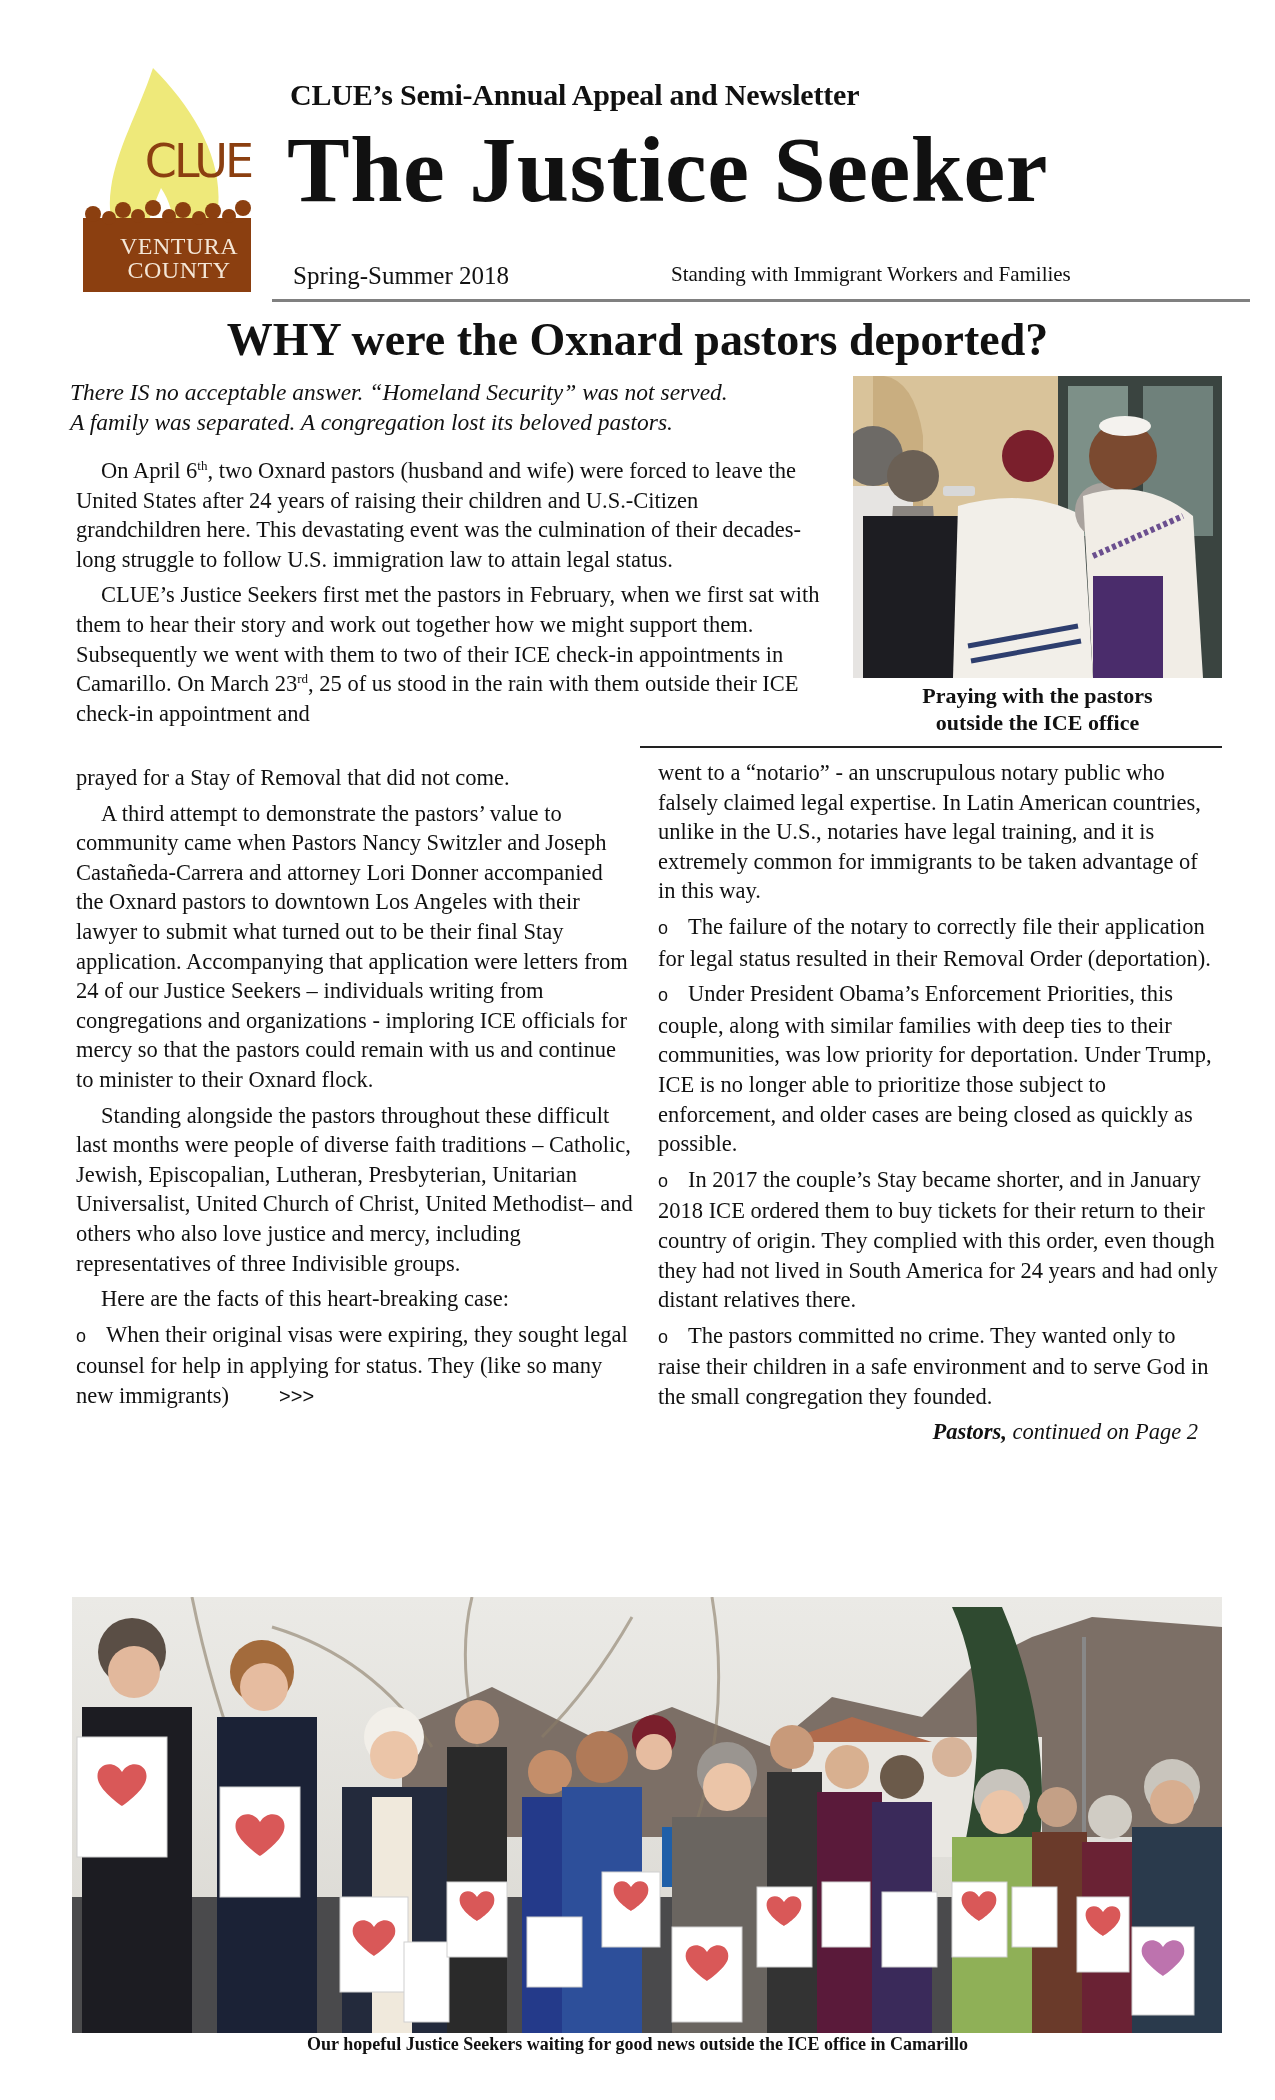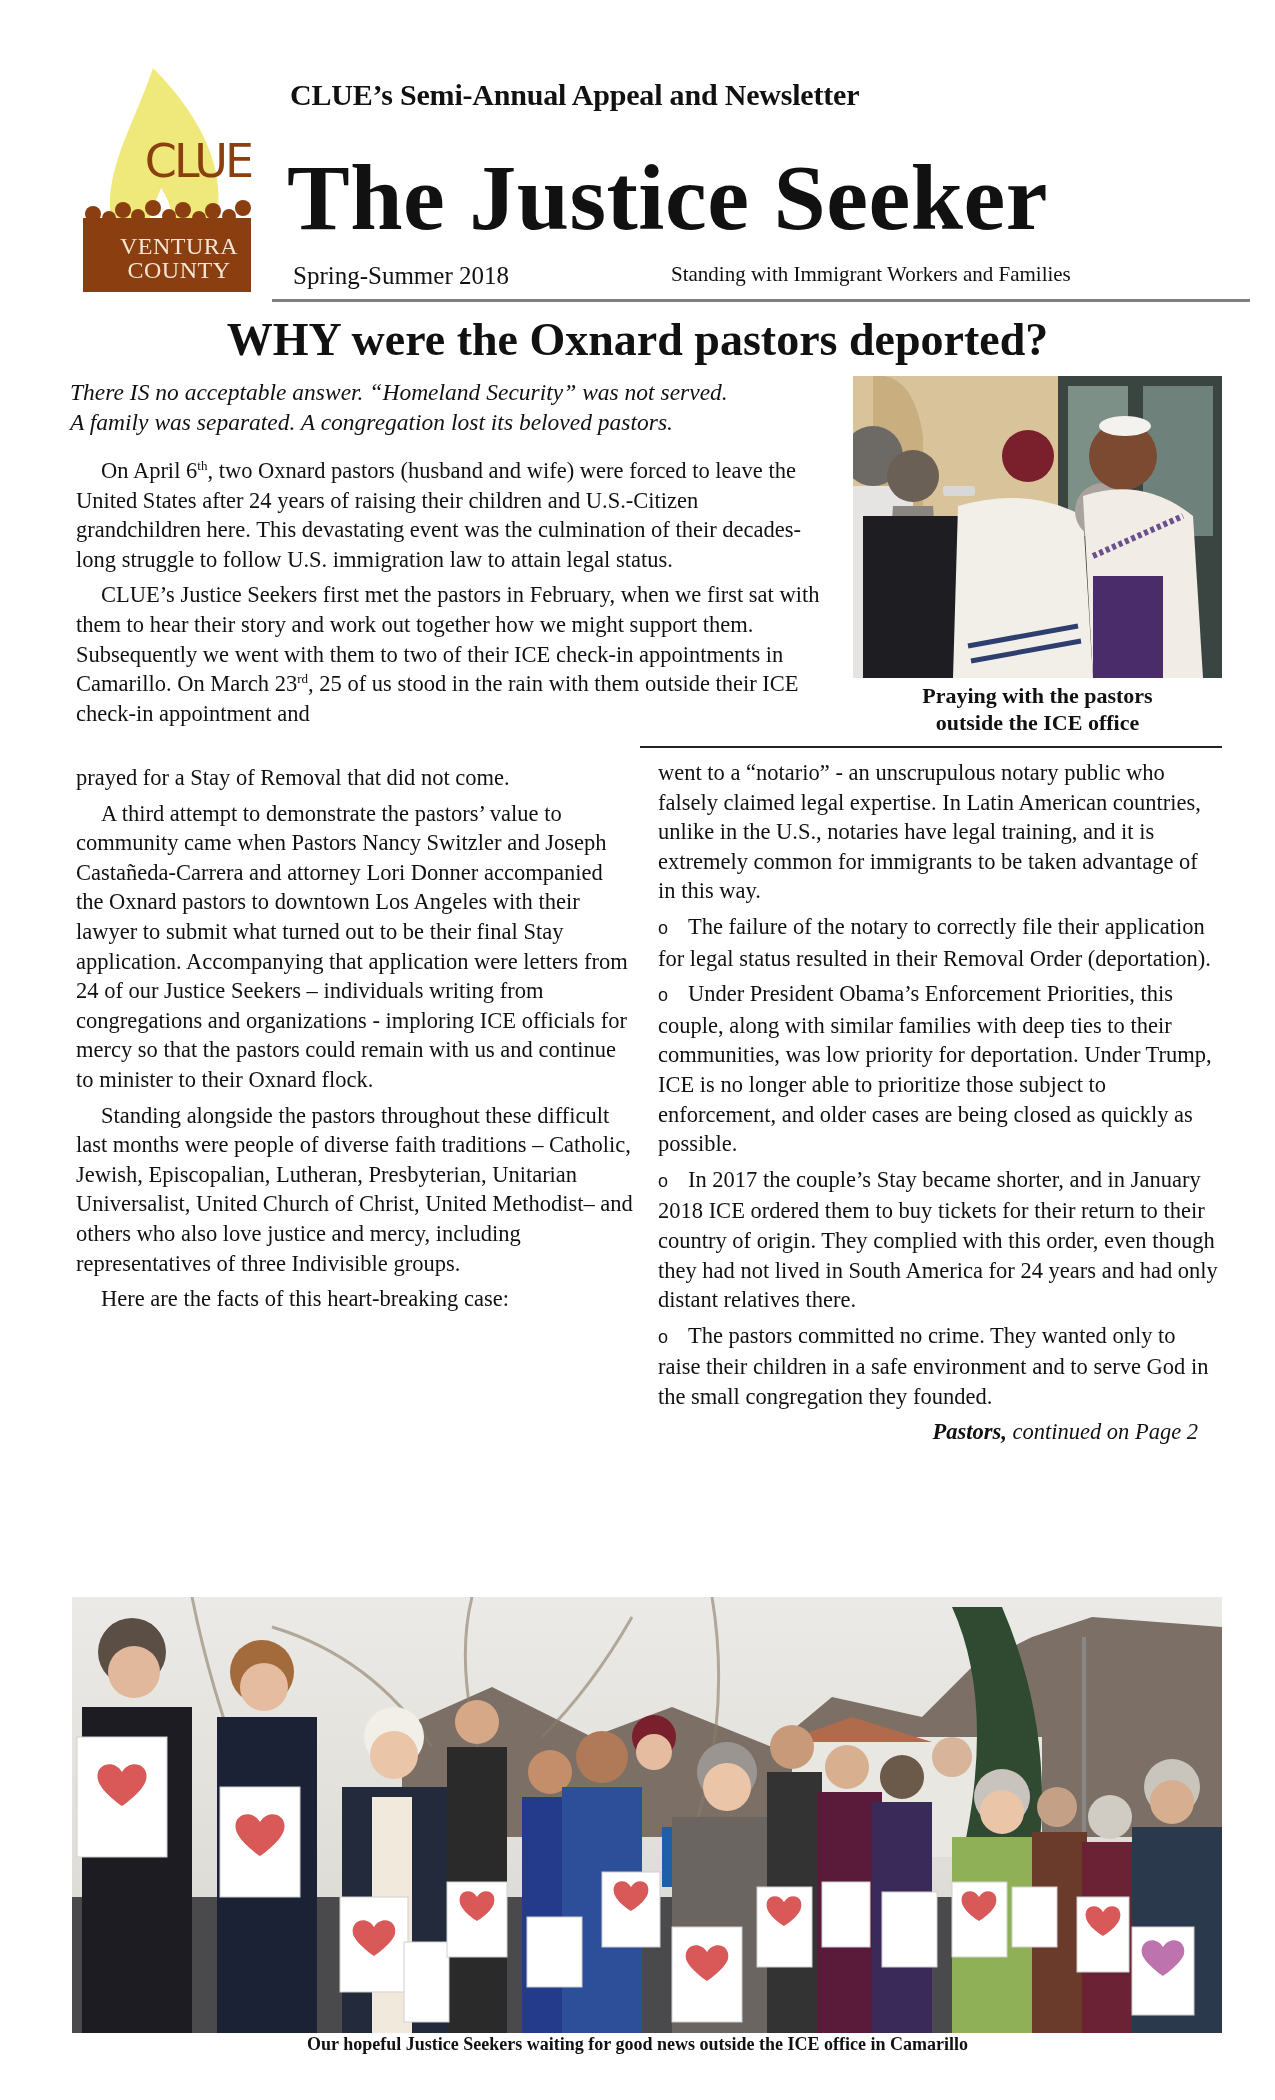--- a/index.html
+++ b/index.html
@@ -6,21 +6,21 @@
   body { width: 1275px; height: 2100px; position: relative; overflow: hidden;
          font-family: "Liberation Serif", "DejaVu Serif", serif; color: #111; }
   .abs { position: absolute; }
 
   
   #logo { left: 83px; top: 68px; width: 168px; height: 224px; }
   #logo svg { width: 100%; height: 100%; display: block; }
 
   
   #kicker { left: 290px; top: 78px; font-size: 30px; font-weight: bold; white-space: nowrap; letter-spacing: -0.2px; }
-  #title { left: 287px; top: 122px; font-size: 94px; font-weight: bold; white-space: nowrap; line-height: 1; letter-spacing: 0.5px; margin-top: 28px; }
+  #title { left: 287px; top: 122px; font-size: 94px; font-weight: bold; white-space: nowrap; line-height: 1; letter-spacing: 0.5px; }
   #issue { left: 293px; top: 262px; font-size: 25px; white-space: nowrap; }
   #tagline { left: 671px; top: 262px; font-size: 21px; white-space: nowrap; }
   #mast-rule { left: 272px; top: 299px; width: 978px; height: 3px; background: #808080; }
 
   
   #headline { left: 0; width: 1275px; top: 313px; text-align: center; font-size: 46px; font-weight: bold; white-space: nowrap; }
 
   
   #lede { left: 70px; top: 377px; width: 780px; font-size: 23.5px; font-style: italic; line-height: 30px; }
 
@@ -123,20 +123,21 @@
   <div>Praying with the pastors</div>
   <div>outside the ICE office</div>
 </div>
 <div id="mid-rule" class="abs"></div>
 
 <div id="col-left" class="abs col">
   <p>prayed for a Stay of Removal that did not come.</p>
   <p class="indent">A third attempt to demonstrate the pastors’ value to community came when Pastors Nancy Switzler and Joseph Castañeda-Carrera and attorney Lori Donner accompanied the Oxnard pastors to downtown Los Angeles with their lawyer to submit what turned out to be their final Stay application. Accompanying that application were letters from 24 of our Justice Seekers – individuals writing from congregations and organizations - imploring ICE officials for mercy so that the pastors could remain with us and continue to minister to their Oxnard flock.</p>
   <p class="indent">Standing alongside the pastors throughout these difficult last months were people of diverse faith traditions – Catholic, Jewish, Episcopalian, Lutheran, Presbyterian, Unitarian Universalist, United Church of Christ, United Methodist– and others who also love justice and mercy, including representatives of three Indivisible groups.</p>
   <p class="indent">Here are the facts of this heart-breaking case:</p>
+  <p class="bullet"><span>When their original visas were expiring, they sought legal counsel for help in applying for status. They (like so many new immigrants)</span><span style="display:inline-block;width:50px;"></span><span style="font-family:'Liberation Sans',sans-serif;font-size:20px;">&gt;&gt;&gt;</span></p>
 </div>
 
 <div id="col-right" class="abs col">
   <p>went to a “notario” - an unscrupulous notary public who falsely claimed legal expertise.  In Latin American countries, unlike in the U.S., notaries have legal training, and it is extremely common for immigrants to be taken advantage of in this way.</p>
   <p class="bullet">The failure of the notary to correctly file their application for legal status resulted in their Removal Order (deportation).</p>
   <p class="bullet">Under President Obama’s Enforcement Priorities, this couple, along with similar families with deep ties to their communities, was low priority for deportation. Under Trump, ICE is no longer able to prioritize those subject to enforcement, and older cases are being closed as quickly as possible.</p>
   <p class="bullet">In 2017 the couple’s Stay became shorter, and in January 2018 ICE ordered them to buy tickets for their return to their country of origin. They complied with this order, even though they had not lived in South America for 24 years and had only distant relatives there.</p>
   <p class="bullet">The pastors committed no crime.  They wanted only to raise their children in a safe environment and to serve God in the small congregation they founded.</p>
   <p class="continued"><b>Pastors,</b><span> continued on Page 2</span></p>
 </div>

